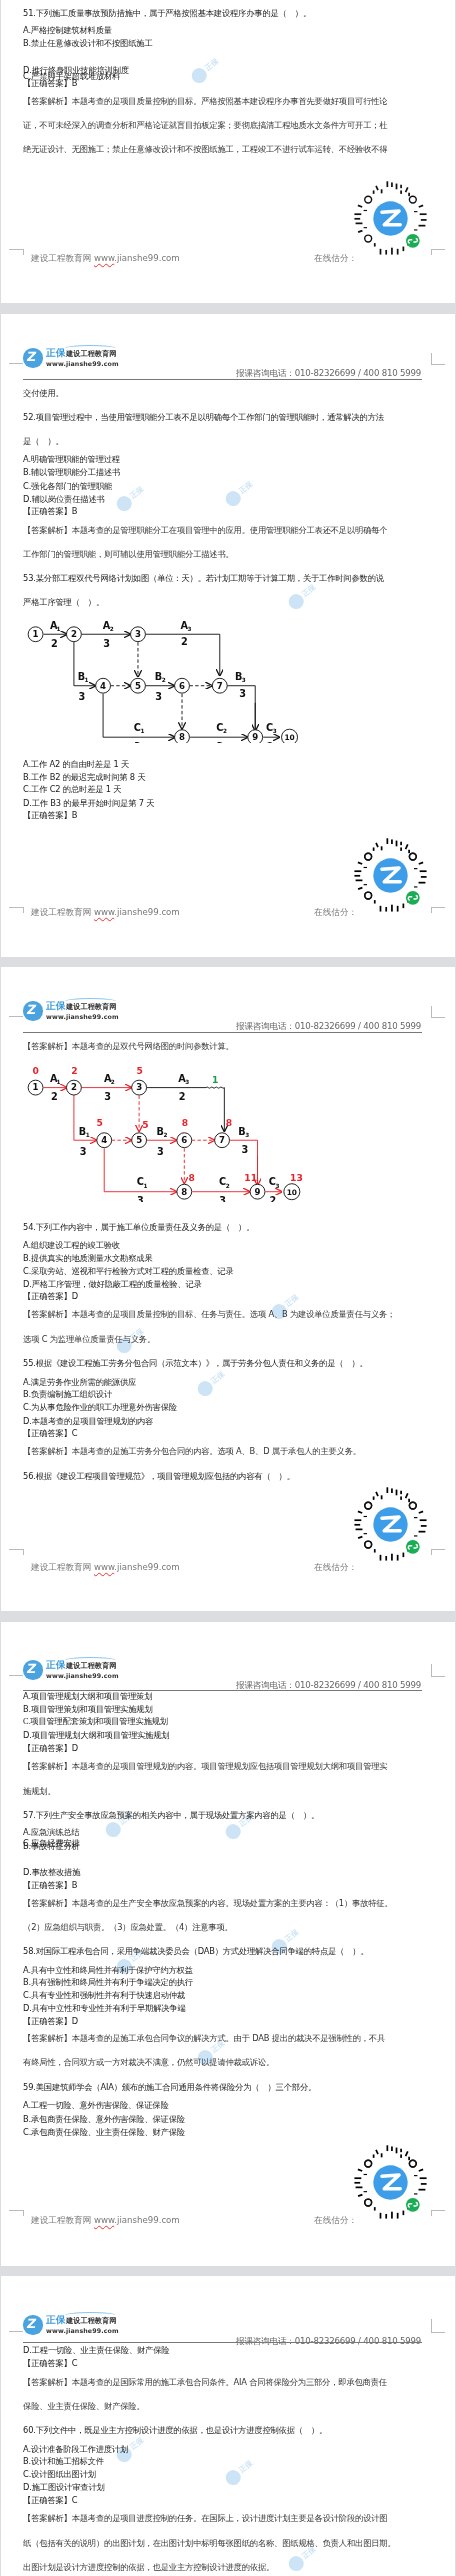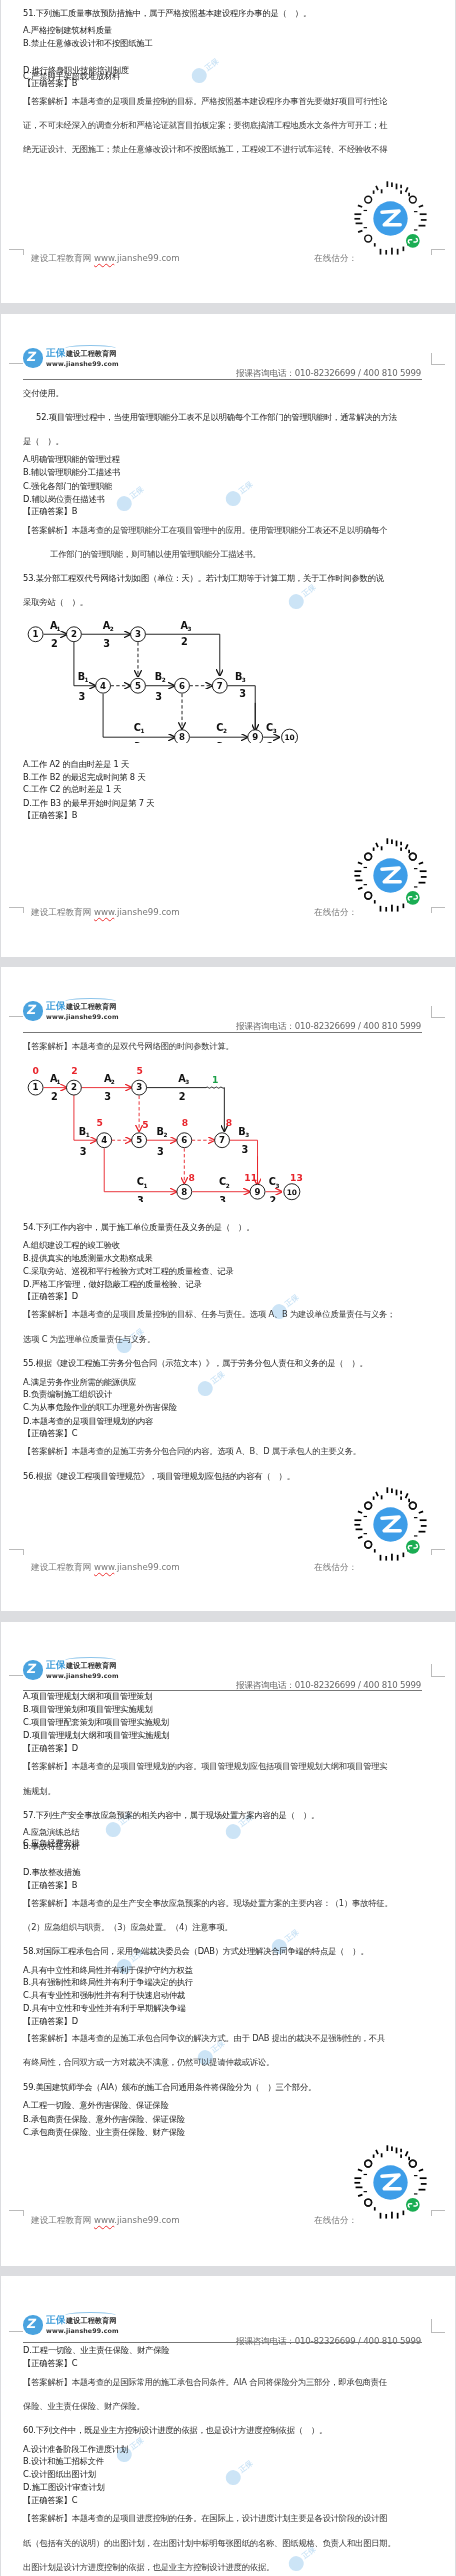--- a/index.html
+++ b/index.html
@@ -114,31 +114,31 @@
   <div class="corner-trv" style="top:39px;height:11.4px;"></div>
   <div class="corner-tr" style="top:50px;"></div>
   <div class="hdr-phone" style="top:54px;">报课咨询电话：010-82326699 / 400 810 5999</div>
   <div class="hdr-rule" style="top:65px;"></div>
 
   <div class="wm" style="left:114px;top:177px;"><span class="c"></span><span class="s">正保</span></div>
   <div class="wm" style="left:223px;top:172px;"><span class="c"></span><span class="s">正保</span></div>
   <div class="wm" style="left:286px;top:275px;"><span class="c"></span><span class="s">正保</span></div>
 
   <div class="t" style="top:74px;">交付使用。</div>
-  <div class="t" style="top:98px;margin-left:13px;">52.项目管理过程中，当使用管理职能分工表不足以明确每个工作部门的管理职能时，通常解决的方法</div>
+  <div class="t" style="top:98px;">52.项目管理过程中，当使用管理职能分工表不足以明确每个工作部门的管理职能时，通常解决的方法</div>
   <div class="t" style="top:122px;">是（　）。</div>
   <div class="t" style="top:140px;">A.明确管理职能的管理过程</div>
   <div class="t" style="top:153px;">B.辅以管理职能分工描述书</div>
   <div class="t" style="top:167px;">C.强化各部门的管理职能</div>
   <div class="t" style="top:180px;">D.辅以岗位责任描述书</div>
   <div class="t" style="top:192px;">【正确答案】B</div>
   <div class="t ana" style="top:211px;">【答案解析】本题考查的是管理职能分工在项目管理中的应用。使用管理职能分工表还不足以明确每个</div>
-  <div class="t ana" style="top:235px;margin-left:27px;">工作部门的管理职能，则可辅以使用管理职能分工描述书。</div>
+  <div class="t ana" style="top:235px;">工作部门的管理职能，则可辅以使用管理职能分工描述书。</div>
   <div class="t" style="top:259px;">53.某分部工程双代号网络计划如图（单位：天）。若计划工期等于计算工期，关于工作时间参数的说</div>
-  <div class="t" style="top:283px;">采取旁站（　）。</div>
+  <div class="t" style="top:283px;">严格工序管理（　）。</div>
 
   <svg class="diagram" style="top:303px;" width="286" height="126" viewBox="0 0 500 220" font-family="DejaVu Sans, sans-serif" font-weight="bold">
     <defs>
       <marker id="ab" markerWidth="8" markerHeight="8" refX="7" refY="4" orient="auto">
           <path d="M0,0 L8,4 L0,8" fill="none" stroke="#111" stroke-width="1.4"></path>
         </marker>
     </defs>
     <g stroke="#111" stroke-width="1.6" fill="none">
       <line x1="36" y1="30" x2="76" y2="30" marker-end="url(#ab)"></line>
       <line x1="102" y1="30" x2="187" y2="30" marker-end="url(#ab)"></line>
@@ -401,21 +401,21 @@
   <div class="hdr-rule" style="top:68px;"></div>
 
   <div class="wm" style="left:103px;top:195px;"><span class="c"></span><span class="s">正保</span></div>
   <div class="wm" style="left:223px;top:197px;"><span class="c"></span><span class="s">正保</span></div>
   <div class="wm" style="left:269px;top:312px;"><span class="c"></span><span class="s">正保</span></div>
   <div class="wm" style="left:114px;top:332px;"><span class="c"></span><span class="s">正保</span></div>
   <div class="wm" style="left:195px;top:423px;"><span class="c"></span><span class="s">正保</span></div>
 
   <div class="t" style="top:69px;">A.项目管理规划大纲和项目管理策划</div>
   <div class="t" style="top:82px;">B.项目管理策划和项目管理实施规划</div>
-  <div class="t" style="top:95px;">C.项目管理配套策划和项目管理实施规划</div>
+  <div class="t" style="top:95px;font-family:Liberation Serif, serif;">C.项目管理配套策划和项目管理实施规划</div>
   <div class="t" style="top:108px;">D.项目管理规划大纲和项目管理实施规划</div>
   <div class="t" style="top:121px;">【正确答案】D</div>
   <div class="t ana" style="top:139px;">【答案解析】本题考查的是项目管理规划的内容。项目管理规划应包括项目管理规划大纲和项目管理实</div>
   <div class="t ana" style="top:164px;">施规划。</div>
   <div class="t" style="top:188px;">57.下列生产安全事故应急预案的相关内容中，属于现场处置方案内容的是（　）。</div>
   <div class="t" style="top:205px;">A.应急演练总结</div>
   <div class="t" style="top:219px;">B.事故特征分析</div>
   <div class="t" style="top:216px;">C.应急经费安排</div>
   <div class="t" style="top:245px;">D.事故整改措施</div>
   <div class="t" style="top:258px;">【正确答案】B</div>

